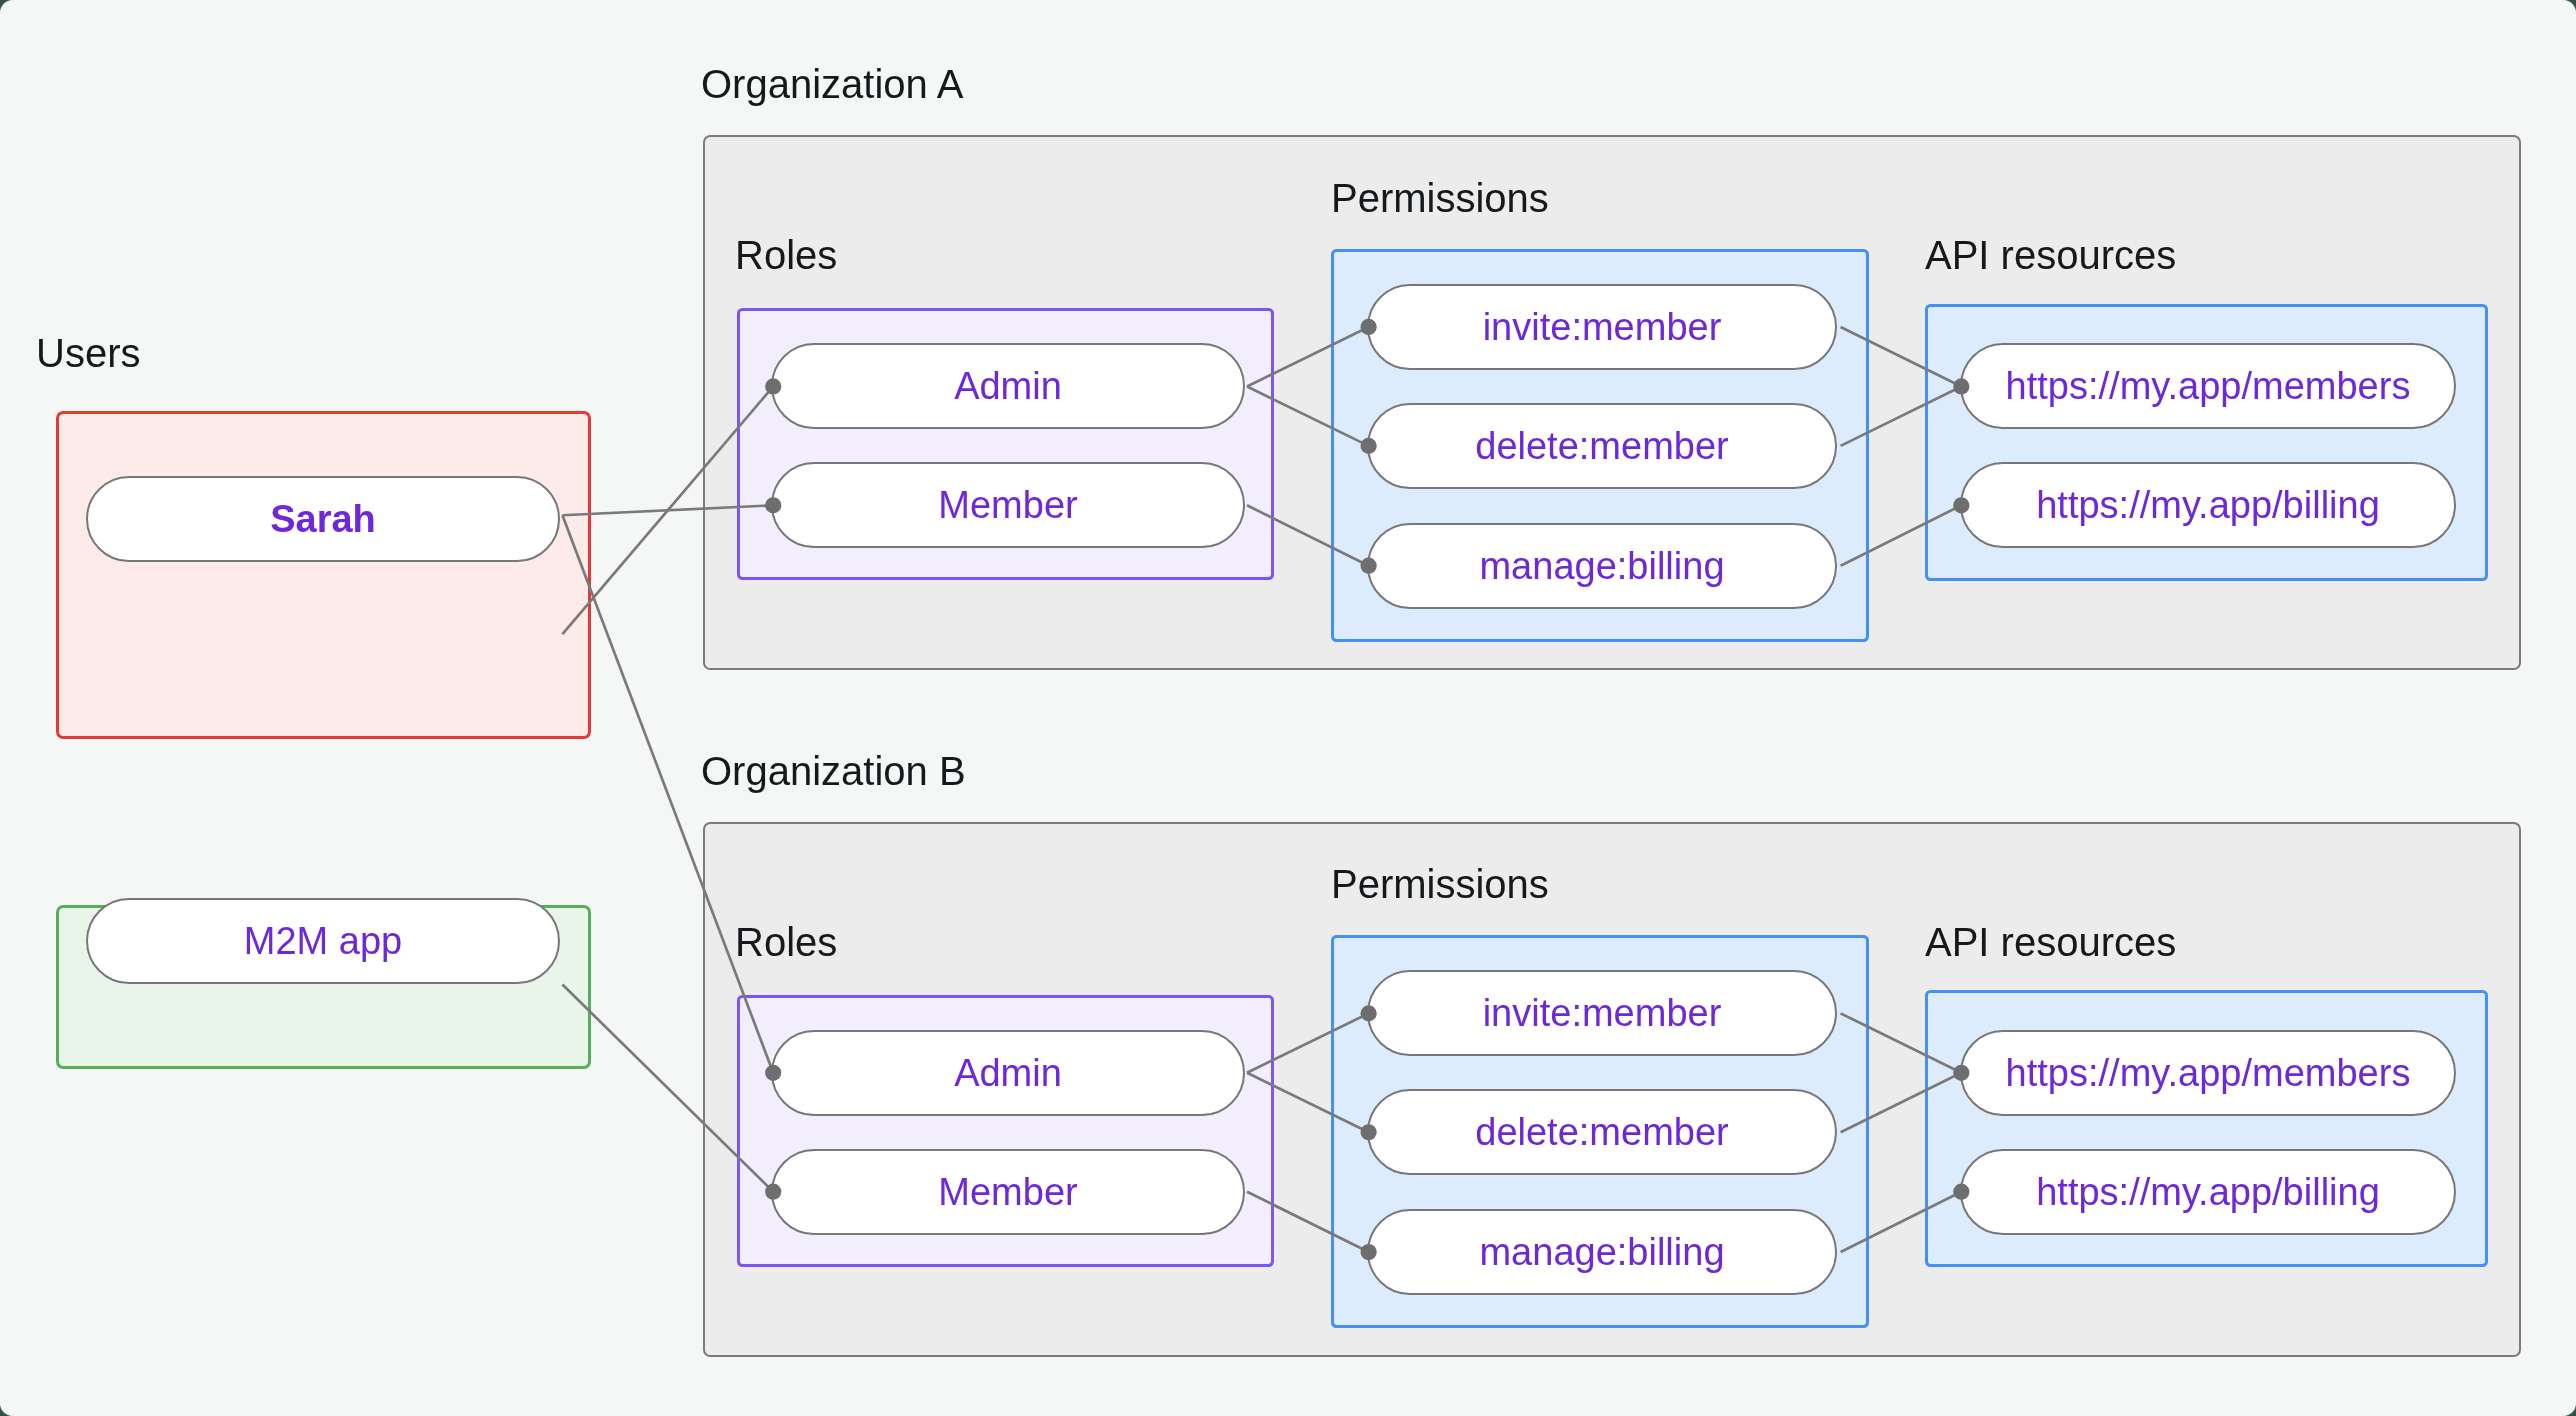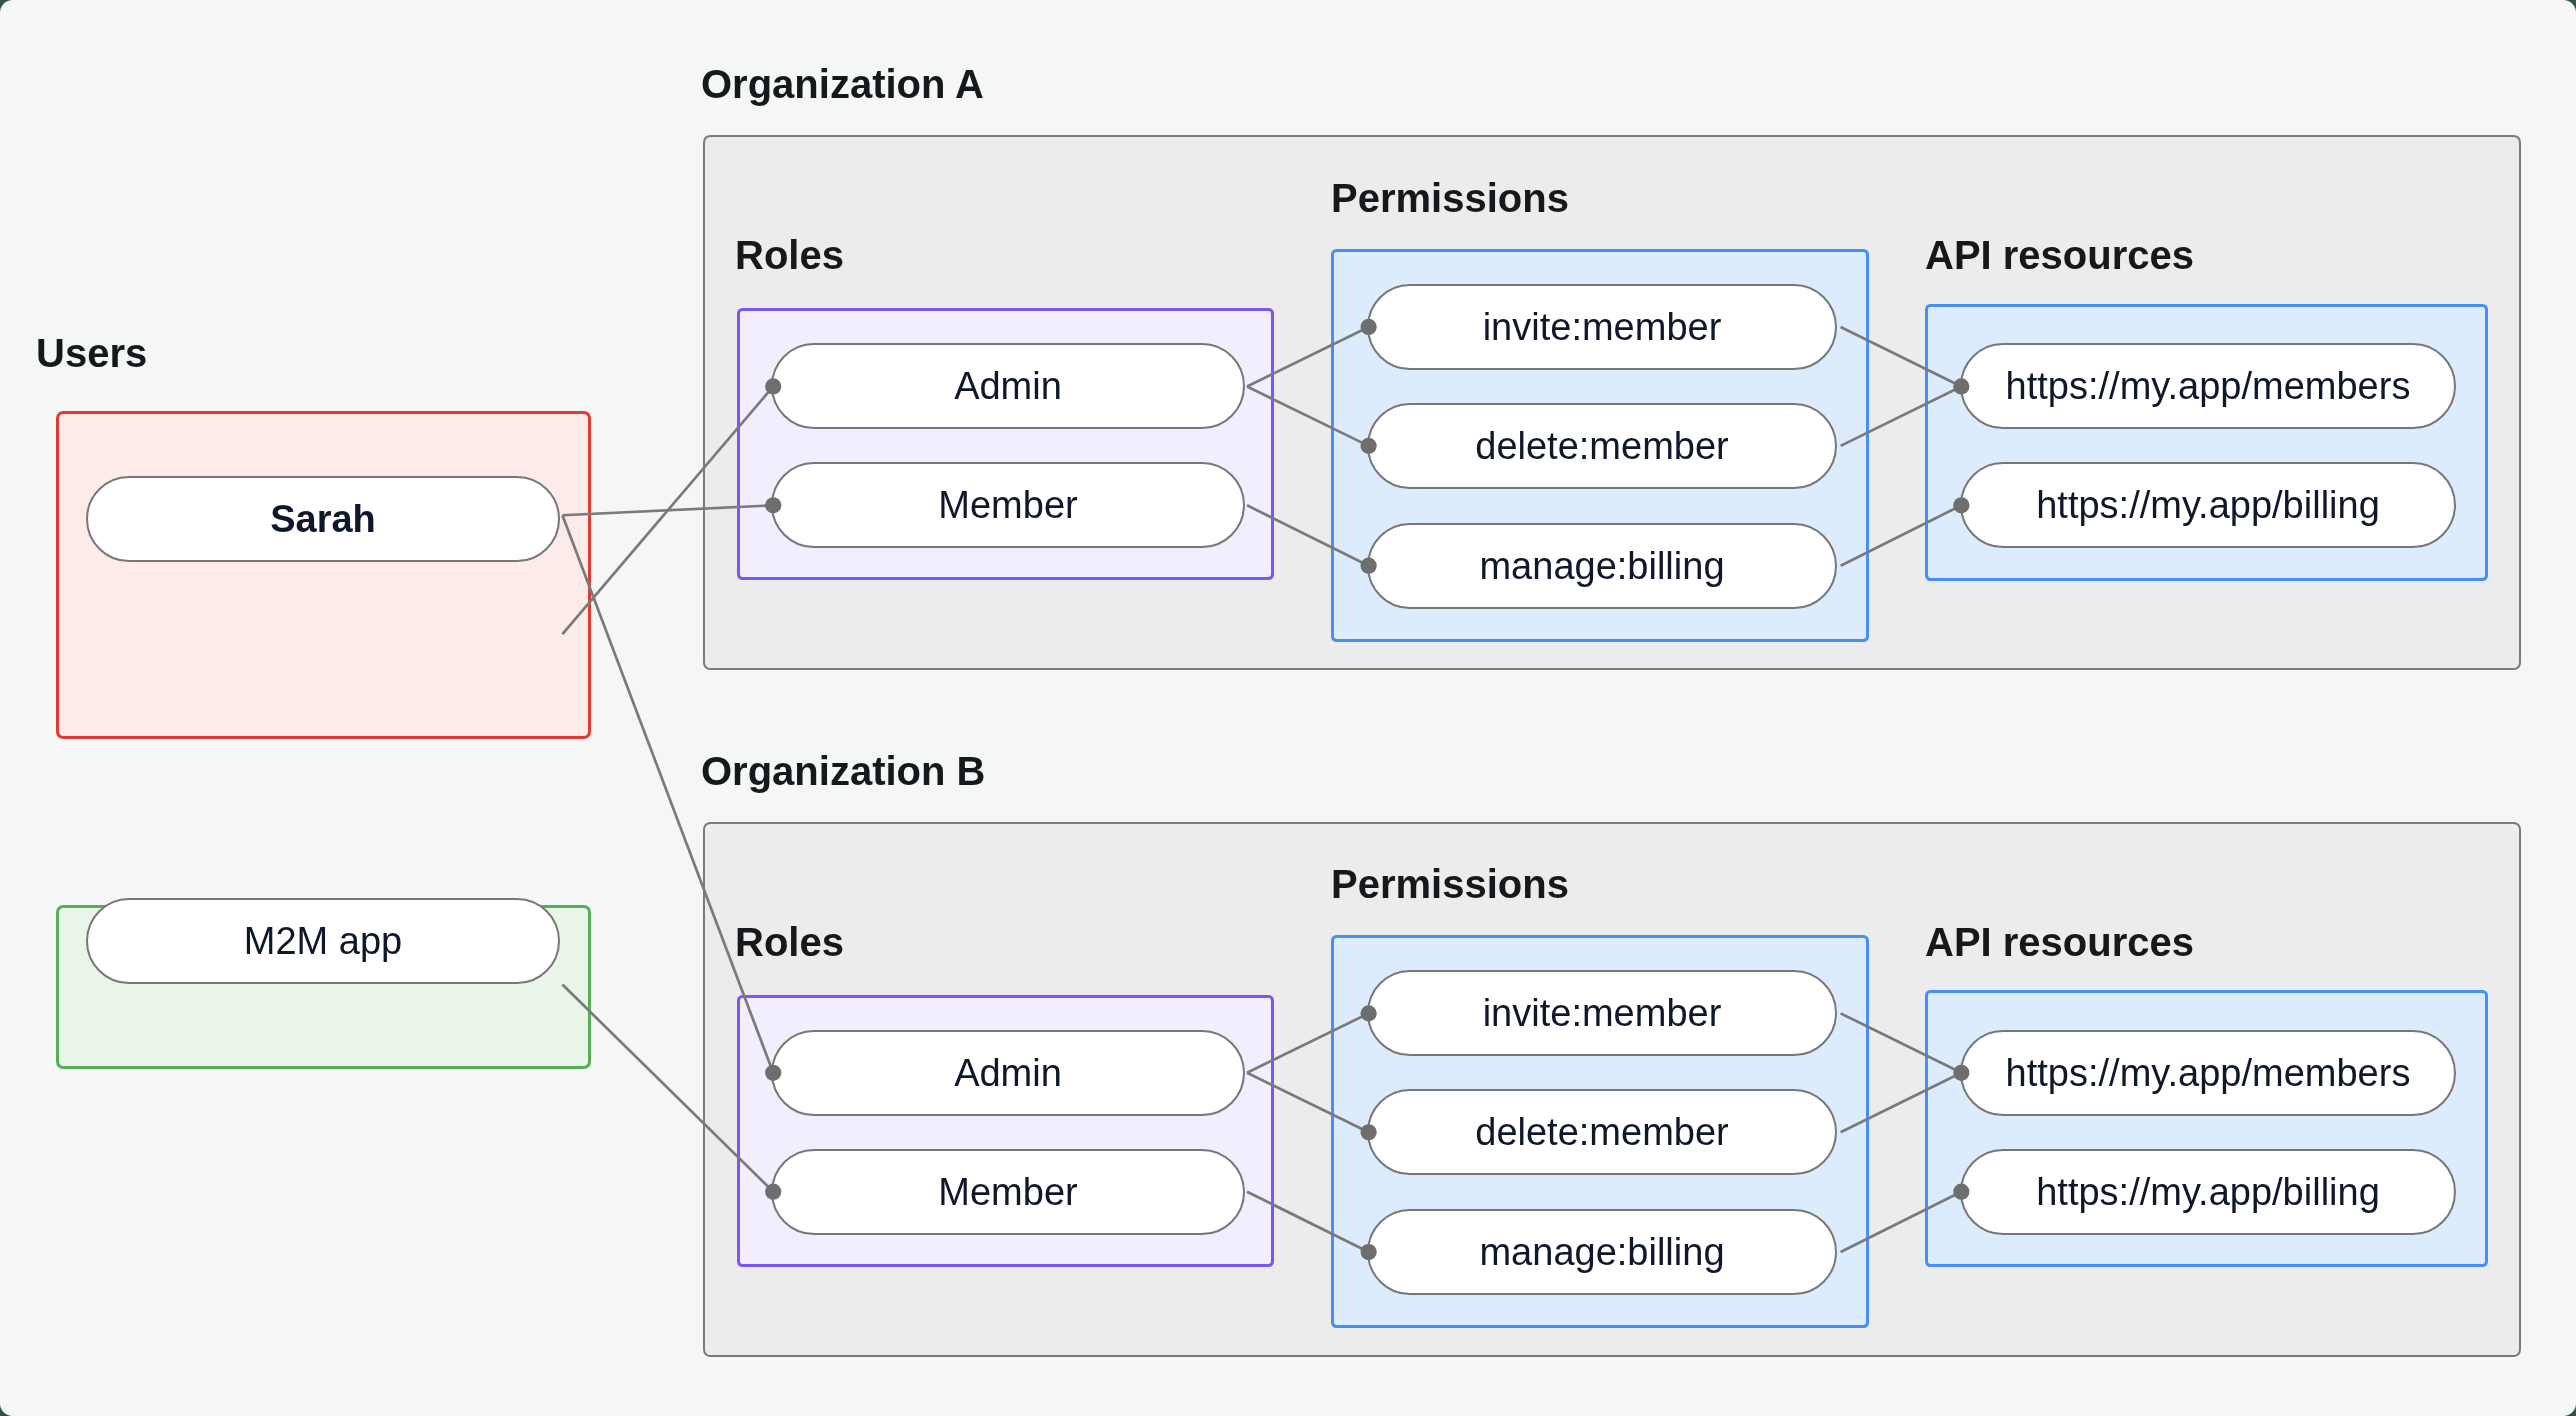--- a/index.html
+++ b/index.html
@@ -8,34 +8,34 @@
     background:#2e5543; 
     font-family:"Liberation Sans","DejaVu Sans",sans-serif;
     width:2576px;height:1416px;overflow:hidden;
   }
   .page{
     position:absolute;left:0;top:0;width:2576px;height:1416px;
     background:#f5f7f6;border-radius:12.6px;overflow:hidden;
   }
   .lbl{
     position:absolute;
-    font-size:40px;line-height:47px;font-weight:700;
+    font-size:40px;line-height:47px;font-weight:400;
     color:#16191c;white-space:nowrap;
   }
   .gbox{position:absolute;box-sizing:border-box;border-radius:7.2px;}
   .org-box{background:#ececec;border:2.7px solid #7b7b7b;}
   .users-box{background:#fcebe9;border:3.2px solid #e23b36;}
   .m2m-box{background:#eaf5e9;border:3.2px solid #57ae57;}
   .roles-box{background:#f3eefd;border:3.2px solid #7b55f6;border-radius:5.4px;}
   .blue-box{background:#dcecfc;border:3.2px solid #458ff5;border-radius:5.4px;}
   .pill{
     position:absolute;box-sizing:border-box;height:86px;
     background:#ffffff;border:2.3px solid #777777;border-radius:43px;
     display:flex;align-items:center;justify-content:center;
-    font-size:38px;color:#0f172a;white-space:nowrap;
+    font-size:38px;color:#6d28d9;white-space:nowrap;
   }
   .edges{position:absolute;left:0;top:0;pointer-events:none;}
 </style>
 </head>
 <body>
 
 <div class="page">
 
   <div class="gbox org-box" style="left:703px;top:135px;width:1818px;height:535px;"></div>
   <div class="gbox org-box" style="left:703px;top:822px;width:1818px;height:535px;"></div>

